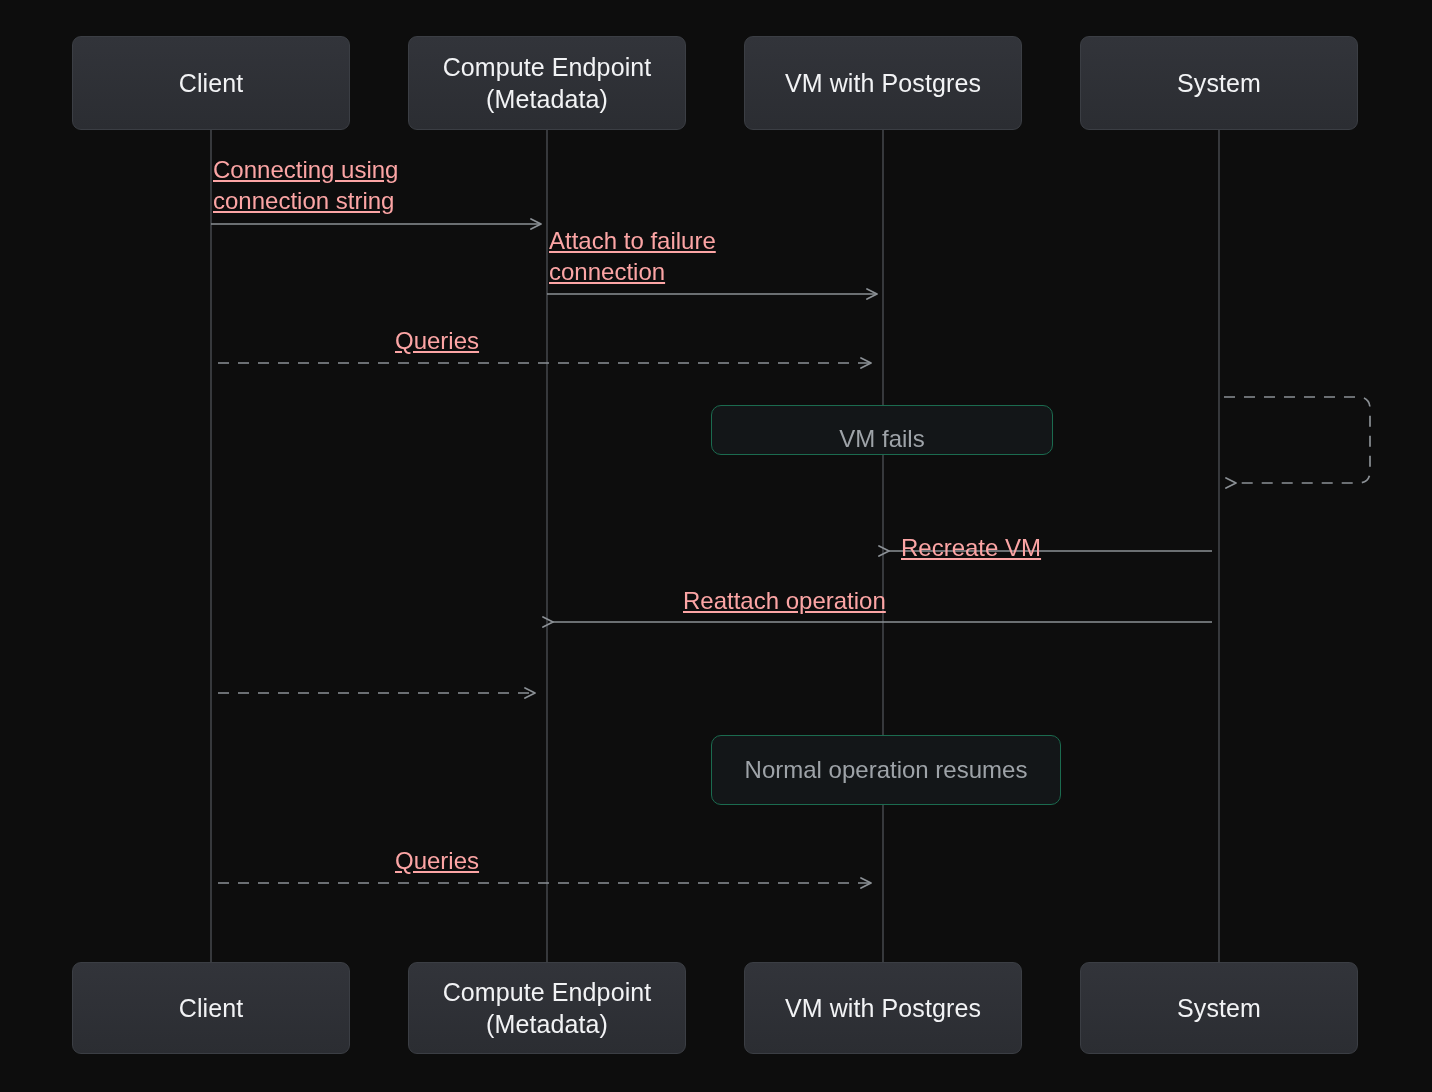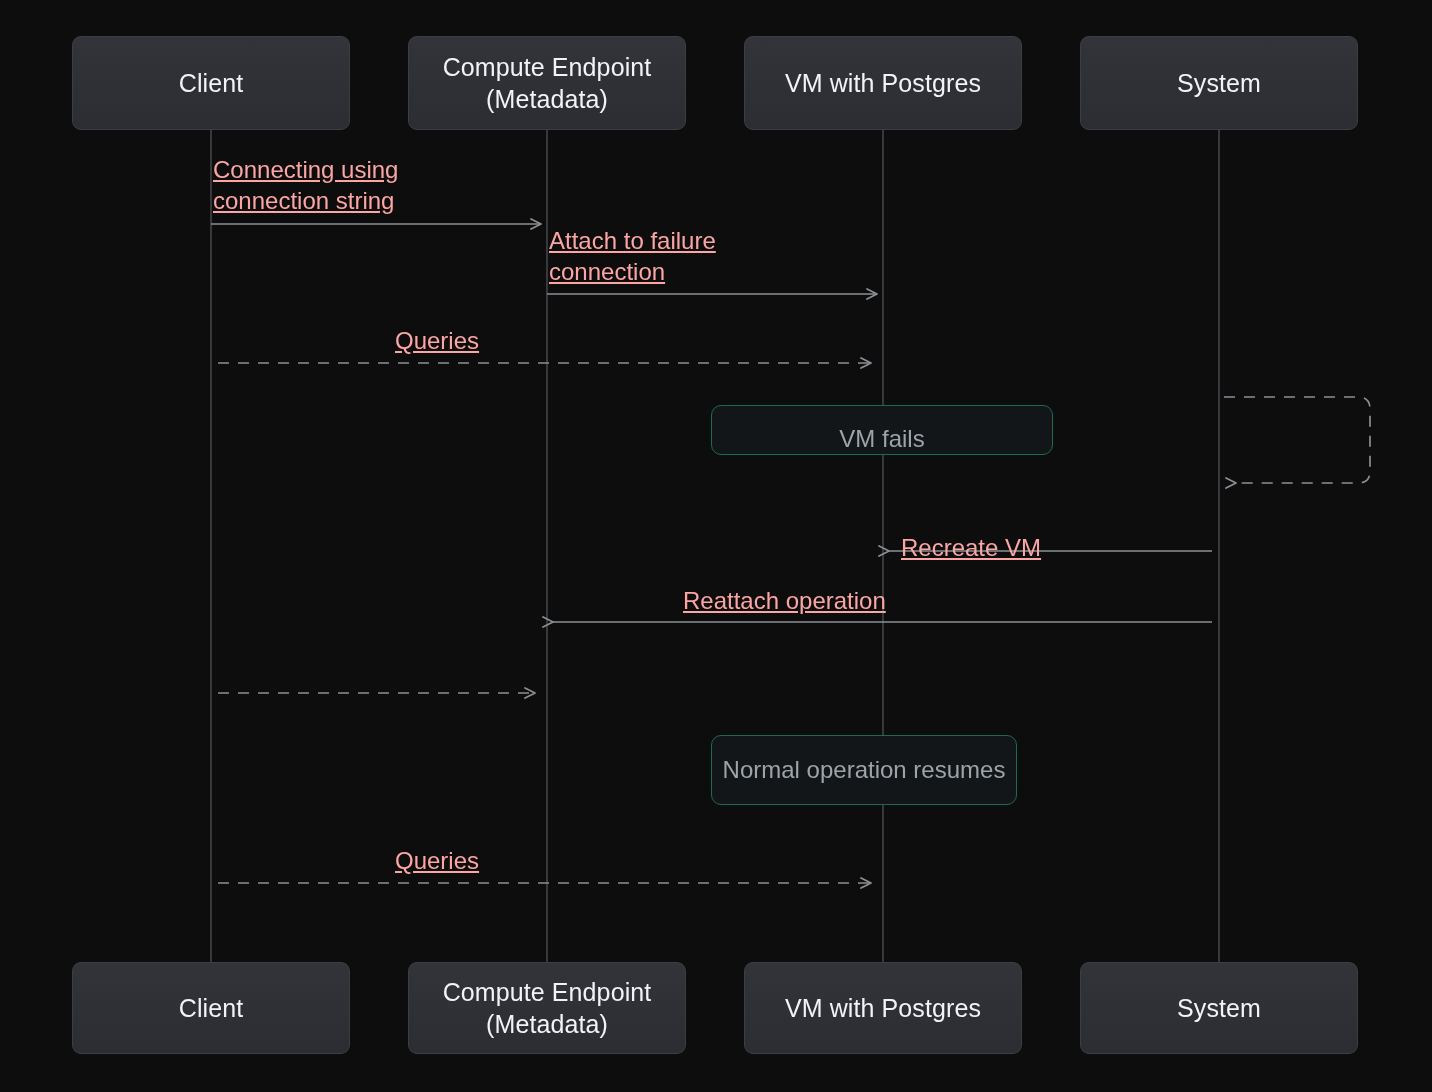--- a/index.html
+++ b/index.html
@@ -133,17 +133,17 @@
 connection</div>
   <div class="msg-label" style="left:545px; top:326px; width:300px;">Queries</div>
   <div class="msg-label" style="left:1051px; top:516px; width:300px;margin-top:17px;">Recreate VM</div>
   <div class="msg-label" style="left:883px; top:586px; width:400px;">Reattach operation</div>
   <div class="msg-label" style="left:545px; top:846px; width:300px;">Queries</div>
 
 
   <div class="note-box" style="left:711px; top:405px; width:342px; height:50px;align-items:flex-end;">
     <span>VM fails</span>
   </div>
-  <div class="note-box" style="left:711px; top:735px; width:306px; height:70px;">
+  <div class="note-box" style="left:711px; top:735px; width:350px; height:70px;">
     <span>Normal operation resumes</span>
   </div>
 
 </div>
 
 </body></html>

